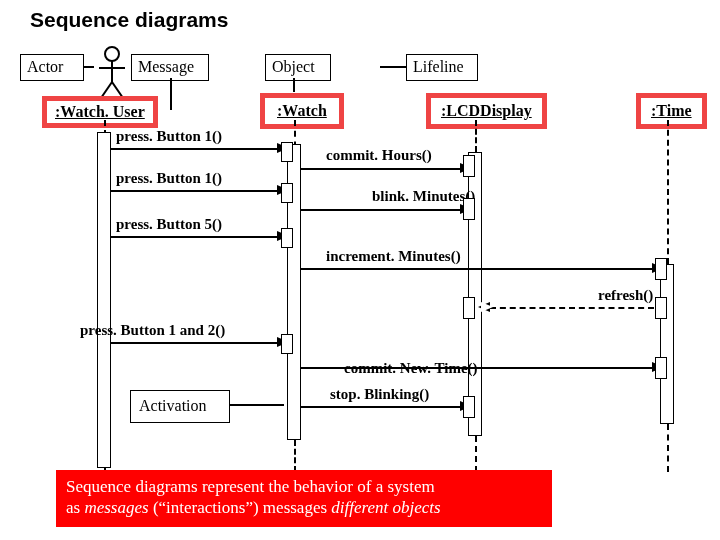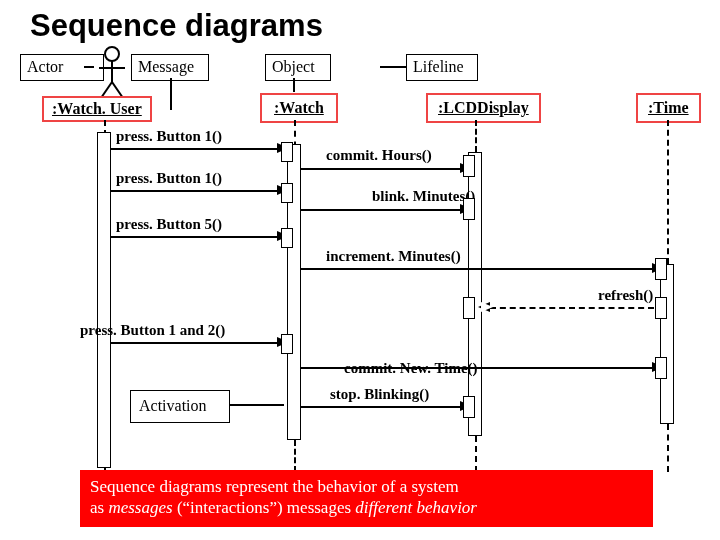--- a/index.html
+++ b/index.html
@@ -1,21 +1,21 @@
 <!DOCTYPE html>
 <html><head>
 <meta charset="utf-8">
 <style>
   * { box-sizing: border-box; }
   body { margin: 0; font-family: "Times New Roman", serif; background: #fff; }
   .slide { position: relative; width: 720px; height: 540px; background: #fff; }
-  .title { position: absolute; left: 30px; top: 8px; font-family: Arial, sans-serif; font-weight: bold; font-size: 31px; }
+  .title { position: absolute; left: 30px; top: 8px; font-family: Arial, sans-serif; font-weight: bold; font-size: 21px; }
   .callout { position: absolute; border: 1px solid #000; background: #fff; padding: 2px 10px 2px 6px; font-size: 16px; border-radius: 0; line-height: 1.3; }
   .callout::after { content: ""; position: absolute; }
-  .obj { position: absolute; border: 2px solid #ef4444; background: #fff; padding: 2px 8px; font-size: 16px; font-weight: bold; text-decoration: underline; }
+  .obj { position: absolute; border: 5px solid #ef4444; background: #fff; padding: 2px 8px; font-size: 16px; font-weight: bold; text-decoration: underline; }
   .life { position: absolute; border-left: 2px dashed #000; width: 0; }
   .act { position: absolute; background: #fff; border: 1.5px solid #000; width: 14px; }
   .act.small { width: 12px; }
   .msg { position: absolute; font-size: 15px; font-weight: bold; white-space: nowrap; }
   .arrow { position: absolute; height: 0; border-top: 2px solid #000; }
   .arrow-dash { position: absolute; height: 0; border-top: 2px dashed #000; }
   .arh-r { position: absolute; width: 0; height: 0; border-top: 5px solid transparent; border-bottom: 5px solid transparent; border-left: 12px solid #000; }
   .arh-l { position: absolute; width: 0; height: 0; border-top: 5px solid transparent; border-bottom: 5px solid transparent; border-right: 12px solid #000; }
   .arh-rw { position: absolute; width: 0; height: 0; border-top: 5px solid transparent; border-bottom: 5px solid transparent; border-left: 12px solid #fff; }
   .tail { position: absolute; background: #000; width: 2px; }
@@ -25,21 +25,21 @@
   .redbox { position: absolute; background: #ff0000; color: #fff; padding: 6px 10px 8px; font-size: 17px; line-height: 1.25; }
   .redbox i { font-style: italic; }
 </style>
 </head>
 <body>
 
 <div class="slide">
 
   <div class="title">Sequence diagrams</div>
 
-  <div class="callout" style="left:20px; top:54px; width:84px;font-family:Liberation Serif, serif;">Actor</div>
+  <div class="callout" style="left:20px; top:54px; width:64px;font-family:Liberation Serif, serif;">Actor</div>
   <div class="tail" style="left:84px; top:66px; height:2px; width:10px;"></div>
 
   <div class="callout" style="left:131px; top:54px; width:78px;">Message</div>
   <div class="tail-d" style="left:170px; top:78px; height:32px;"></div>
 
   <div class="callout" style="left:265px; top:54px; width:66px;">Object</div>
   <div class="tail-d" style="left:293px; top:78px; height:14px;"></div>
 
   <div class="callout" style="left:406px; top:54px; width:72px;">Lifeline</div>
   <div class="arrow" style="left:380px; top:66px; width:26px;"></div>
@@ -121,18 +121,18 @@
   <div class="arh-r" style="left:460px; top:401px;"></div>
   <div class="act small" style="left:463px; top:396px; height:22px;"></div>
 
   <div class="callout" style="left:130px; top:390px; width:100px; padding:5px 8px;">Activation</div>
   <div class="tail-d" style="left:230px; top:404px; height:2px; border-left:none; border-top:2px solid #000; width:54px;"></div>
 
   <div class="life" style="left:294px; top:440px; height:32px;"></div>
   <div class="life" style="left:475px; top:436px; height:36px;"></div>
   <div class="life" style="left:667px; top:424px; height:48px;"></div>
 
-  <div class="redbox" style="left:56px; top:470px; width:573px;margin-left:24px;">
+  <div class="redbox" style="left:56px; top:470px; width:496px;">
     <span>Sequence diagrams represent the behavior of a system</span><br>
-    as <i>messages</i><span> (“interactions”) messages </span><i>different behavior</i>
+    as <i>messages</i><span> (“interactions”) messages </span><i>different objects</i>
   </div>
 
 </div>
 
 </body></html>

